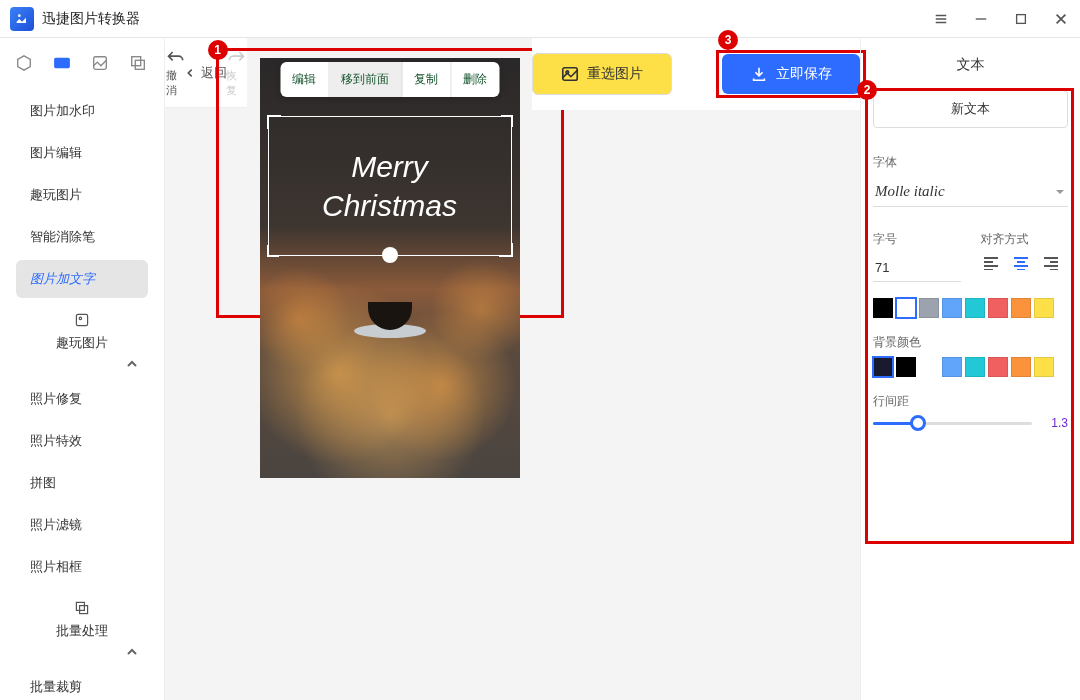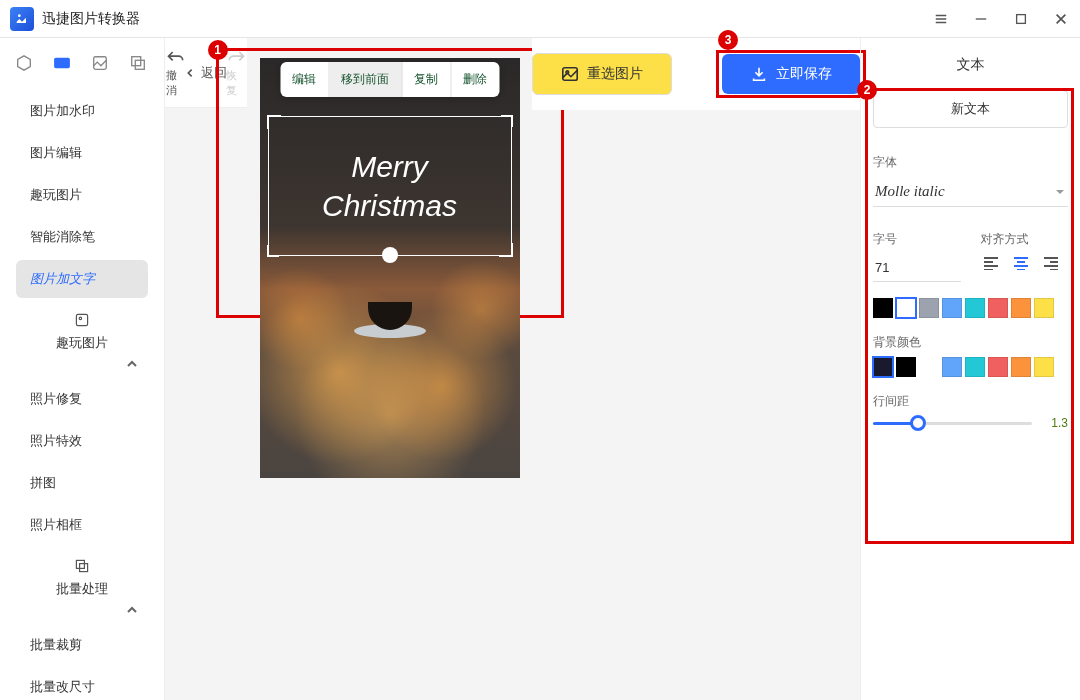--- a/index.html
+++ b/index.html
@@ -88,21 +88,21 @@
     
     .swatches { display: flex; gap: 3px; flex-wrap: wrap; margin-bottom: 16px; }
     .swatch { width: 20px; height: 20px; cursor: pointer; border: 1px solid rgba(0,0,0,0.1); }
     .swatch.selected { outline: 2px solid #2e6cff; outline-offset: -1px; }
     .swatch.white-sw { background: #fff; border: 1px solid #ccc; }
     
     .slider-row { display: flex; align-items: center; gap: 10px; }
     .slider-track { flex: 1; height: 3px; background: #ddd; position: relative; border-radius: 2px; }
     .slider-fill { position: absolute; left: 0; top: 0; height: 100%; background: #2e6cff; border-radius: 2px; }
     .slider-thumb { position: absolute; top: 50%; transform: translate(-50%, -50%); width: 16px; height: 16px; background: #fff; border: 3px solid #2e6cff; border-radius: 50%; cursor: pointer; }
-    .slider-val { font-size: 12px; color: #4d7c0f; width: 26px; text-align: right; }
+    .slider-val { font-size: 12px; color: #6d28d9; width: 26px; text-align: right; }
     
     .annot-box-2 { position: absolute; border: 3px solid #d00; }
     .annot-box-3 { position: absolute; border: 3px solid #d00; }
   </style>
 </head>
 <body>
 
 <div class="titlebar">
   <div class="logo-box">
     <svg viewBox="0 0 24 24">
@@ -173,20 +173,21 @@
             <circle cx="8" cy="8" r="1.5"></circle>
           </svg>
         <span>趣玩图片</span>
         <svg class="caret" viewBox="0 0 12 12">
             <path d="M2 8l4-4 4 4"></path>
           </svg>
       </div>
       <div class="nav-item">照片修复</div>
       <div class="nav-item">照片特效</div>
       <div class="nav-item">拼图</div>
+      <div class="nav-item">照片滤镜</div>
       <div class="nav-item">照片相框</div>
       <div class="nav-group">
         <svg class="grpico" viewBox="0 0 20 20">
             <rect x="3" y="3" width="10" height="10"></rect>
             <rect x="7" y="7" width="10" height="10"></rect>
           </svg>
         <span>批量处理</span>
         <svg class="caret" viewBox="0 0 12 12">
             <path d="M2 8l4-4 4 4"></path>
           </svg>

